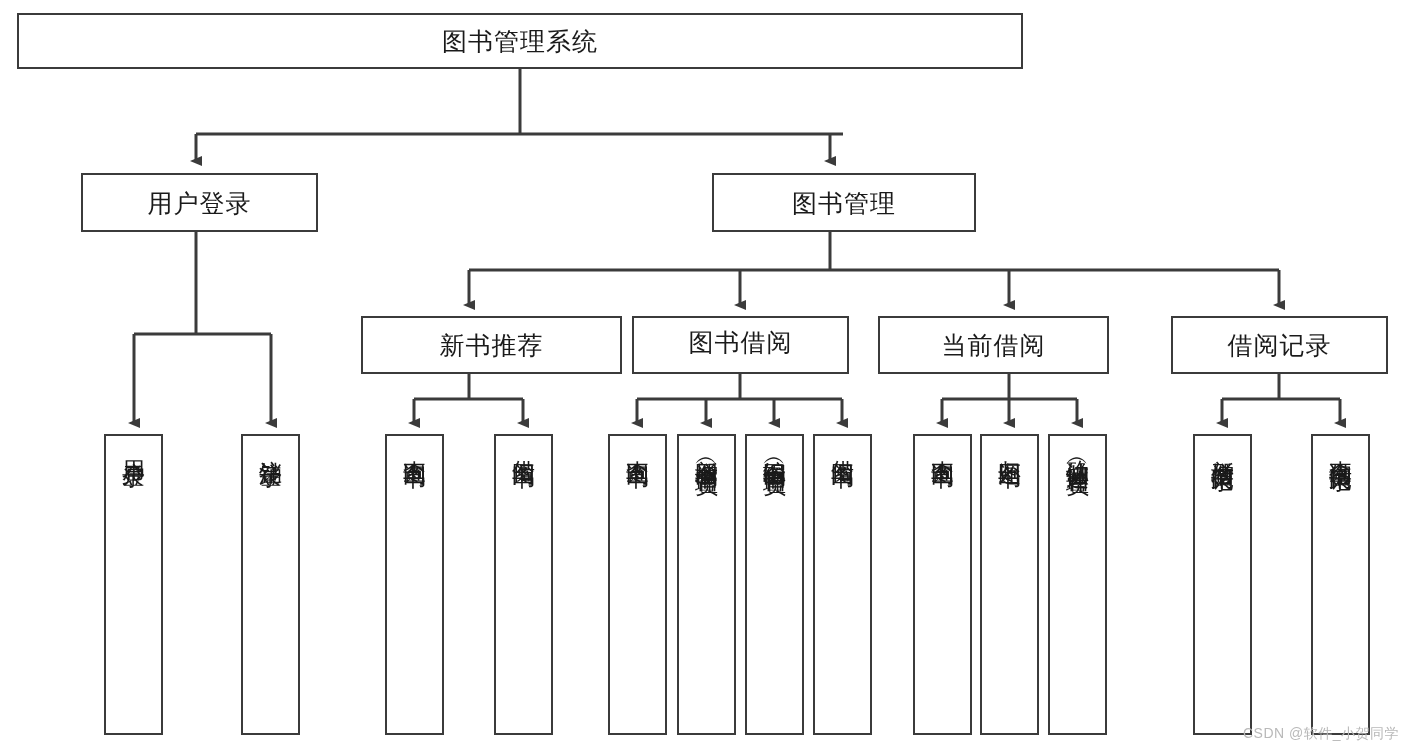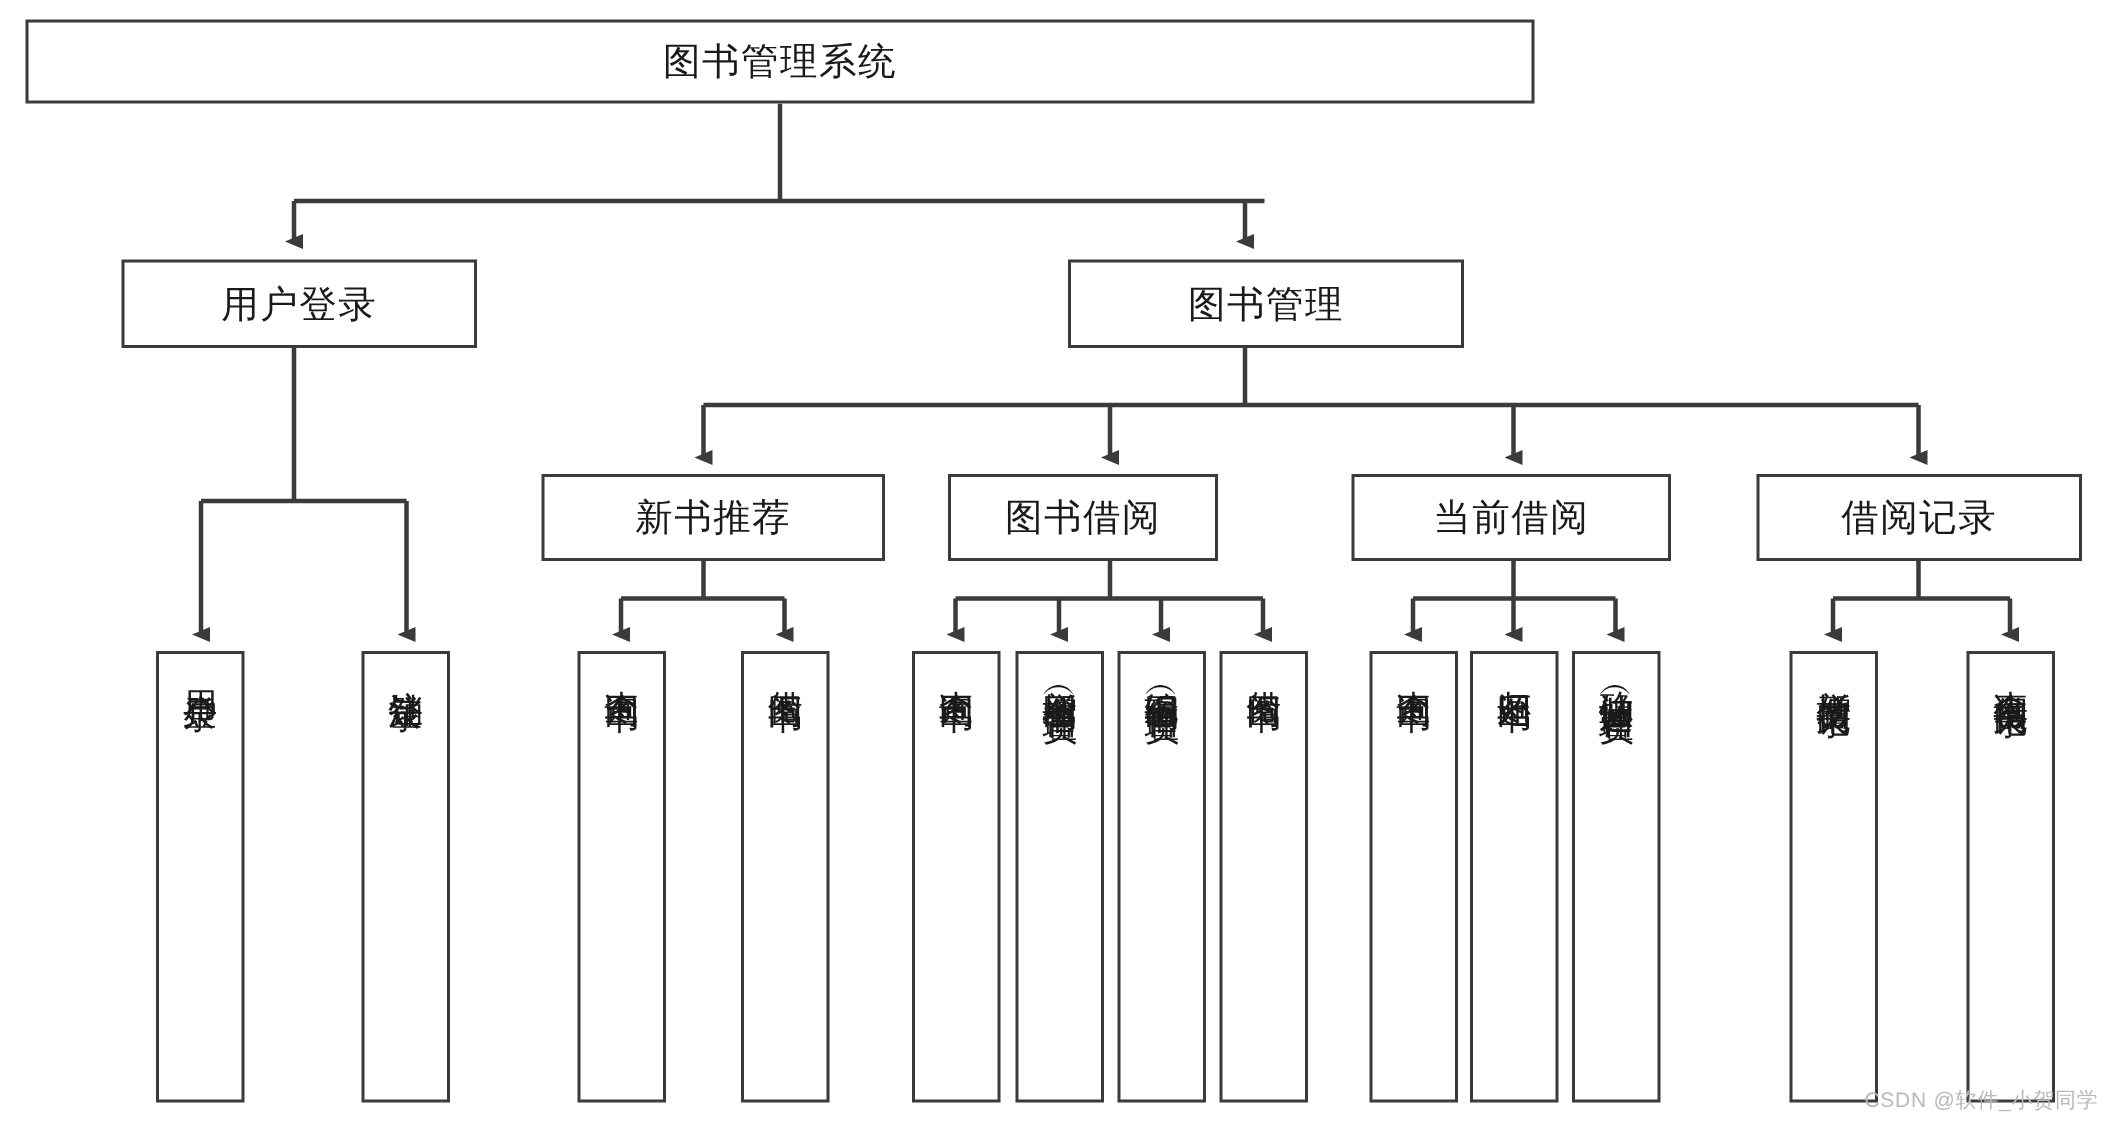--- a/index.html
+++ b/index.html
@@ -125,27 +125,27 @@
     <span>图书管理系统</span>
   </div>
 
   <div class="node horiz" style="left:81px; top:173px; width:237px; height:59px;">
     <span>用户登录</span>
   </div>
   <div class="node horiz" style="left:712px; top:173px; width:264px; height:59px;">
     <span>图书管理</span>
   </div>
 
-  <div class="node horiz" style="left:361px; top:316px; width:229px; height:58px;text-align:center;">
+  <div class="node horiz" style="left:361px; top:316px; width:261px; height:58px;text-align:center;">
     <span>新书推荐</span>
   </div>
-  <div class="node horiz" style="left:632px; top:316px; width:180px; height:58px;">
+  <div class="node horiz" style="left:632px; top:316px; width:217px; height:58px;font-family:Liberation Mono, monospace;">
     <span>图书借阅</span>
   </div>
-  <div class="node horiz" style="left:901px; top:316px; width:213px; height:58px;">
+  <div class="node horiz" style="left:878px; top:316px; width:231px; height:58px;">
     <span>当前借阅</span>
   </div>
   <div class="node horiz" style="left:1171px; top:316px; width:217px; height:58px;justify-content:center;">
     <span>借阅记录</span>
   </div>
 
   <div class="node vert" style="left:104px; top:434px; width:59px; height:301px;">
     <span class="vtext">用户登录</span>
   </div>
   <div class="node vert" style="left:241px; top:434px; width:59px; height:301px;">

